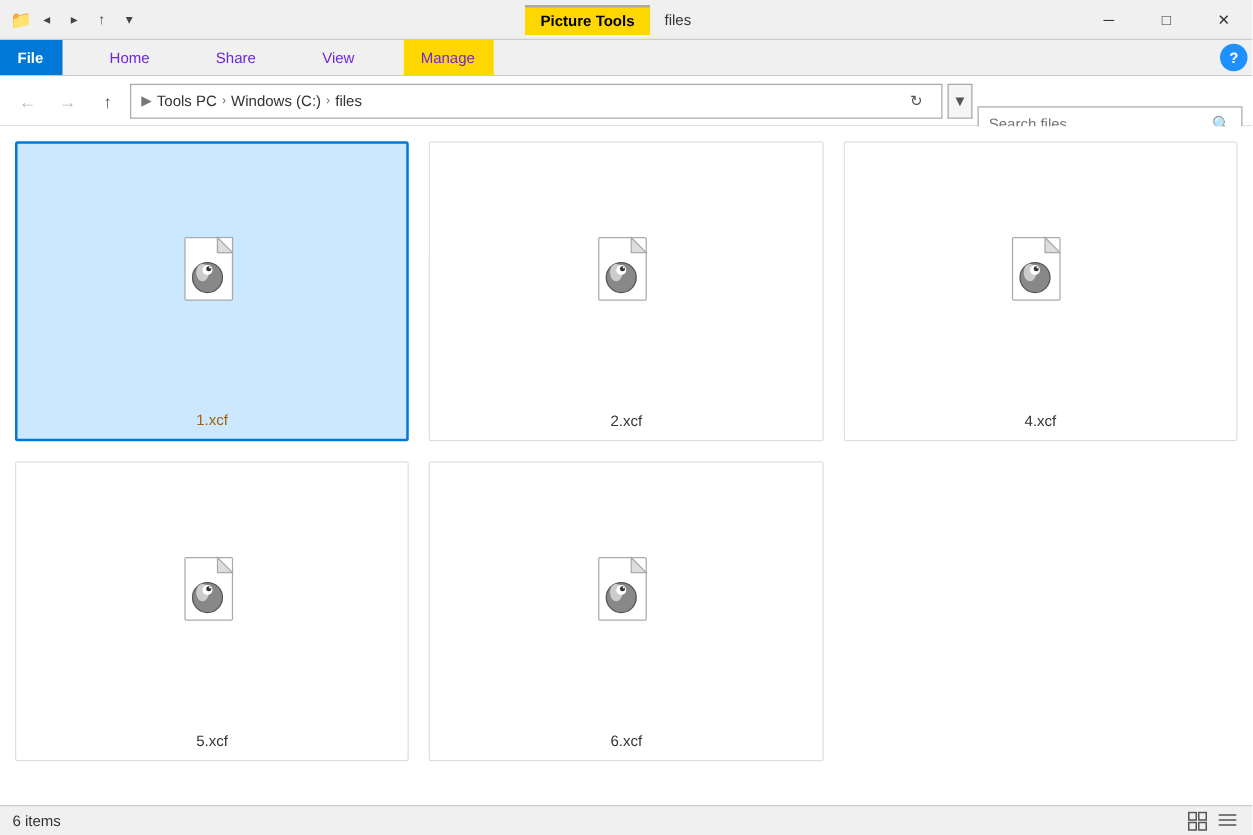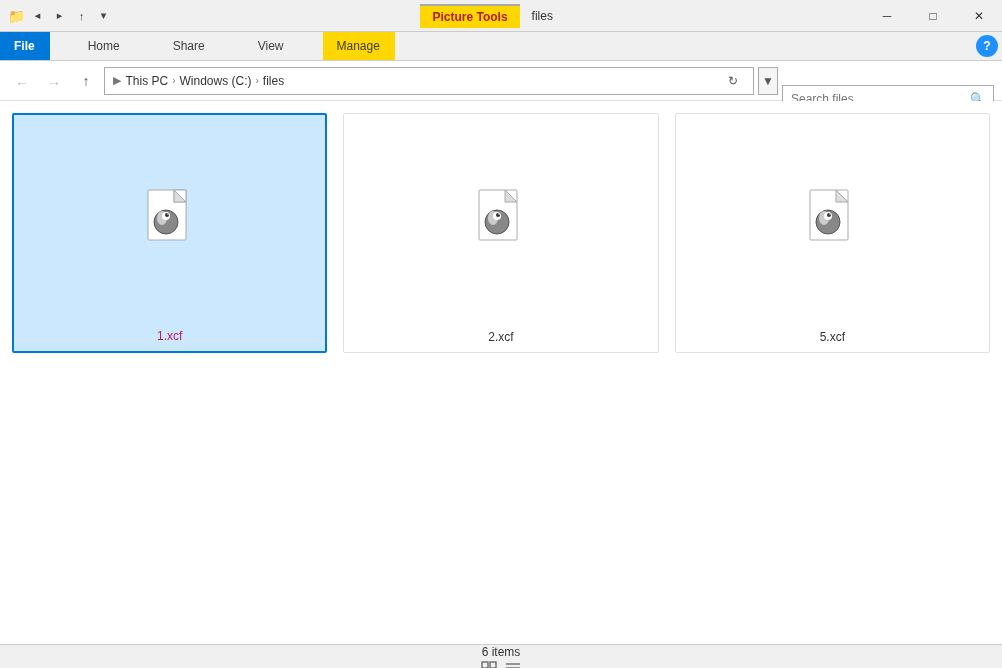--- a/index.html
+++ b/index.html
@@ -4,29 +4,29 @@
   <style>
     * { margin: 0; padding: 0; box-sizing: border-box; }
     body { font-family: 'Segoe UI', sans-serif; font-size: 12px; background: #fff; width: 1002px; height: 668px; overflow: hidden; display: flex; flex-direction: column; }
 
     
     .title-bar { height: 32px; background: #f0f0f0; display: flex; align-items: stretch; border-bottom: 1px solid #ccc; }
     .title-bar-left { display: flex; align-items: center; padding: 0 8px; gap: 4px; }
     .quick-access { display: flex; align-items: center; gap: 2px; }
     .qa-btn { width: 20px; height: 20px; display: flex; align-items: center; justify-content: center; font-size: 11px; cursor: pointer; color: #444; }
     .title-center { flex: 1; display: flex; align-items: center; justify-content: center; }
-    .picture-tools-tab { background: #ffd700; padding: 4px 12px; font-size: 12px; font-weight: 600; color: #b91c1c; border-top: 2px solid #aaa; }
+    .picture-tools-tab { background: #ffd700; padding: 4px 12px; font-size: 12px; font-weight: 600; color: #000000; border-top: 2px solid #aaa; }
     .title-text { font-size: 12px; color: #333; padding: 0 12px; }
     .title-bar-controls { display: flex; align-items: stretch; }
     .title-ctrl { width: 46px; display: flex; align-items: center; justify-content: center; font-size: 12px; cursor: pointer; color: #333; }
 
     
     .ribbon { background: #f0f0f0; border-bottom: 1px solid #ccc; }
     .ribbon-tabs { display: flex; align-items: stretch; height: 28px; gap: 24px; }
-    .ribbon-tab { padding: 0 14px; display: flex; align-items: center; cursor: pointer; font-size: 12px; color: #404040; border-right: 1px solid transparent; }
+    .ribbon-tab { padding: 0 14px; display: flex; align-items: center; cursor: pointer; font-size: 12px; color: #6d28d9; border-right: 1px solid transparent; }
     .ribbon-tab.file { background: #0078d7; color: #fff; font-weight: 600; }
     .ribbon-tab.manage { background: #ffd700; }
 
     
     .toolbar { height: 40px; display: flex; align-items: center; padding: 4px 8px; gap: 4px; border-bottom: 1px solid #e0e0e0; background: #fff; }
     .nav-btn { width: 28px; height: 28px; display: flex; align-items: center; justify-content: center; cursor: pointer; border: 1px solid transparent; border-radius: 2px; color: #555; font-size: 14px; }
     .nav-btn.disabled { color: #bbb; cursor: default; }
     .address-bar { flex: 1; height: 28px; border: 1px solid #aaa; display: flex; align-items: center; padding: 0 8px; font-size: 12px; background: #fff; gap: 4px; }
     .address-segment { color: #333; cursor: pointer; }
     .address-arrow { color: #777; font-size: 10px; }
@@ -38,24 +38,24 @@
     .search-icon-btn { color: #777; font-size: 12px; cursor: pointer; }
     .help-btn { width: 22px; height: 22px; border-radius: 50%; background: #1e90ff; color: #fff; display: flex; align-items: center; justify-content: center; font-size: 12px; font-weight: bold; cursor: pointer; margin-left: 4px; }
 
     
     .main { flex: 1; background: #fff; overflow: auto; padding: 12px; }
     .file-grid { display: grid; grid-template-columns: repeat(3, 1fr); gap: 16px; }
     .file-item { border: 1px solid #e0e0e0; background: #fff; display: flex; flex-direction: column; align-items: center; justify-content: center; padding: 8px; cursor: pointer; border-radius: 2px; height: 240px; position: relative; }
     .file-item.selected { border: 2px solid #0078d7; background: #cce8ff; }
     .file-icon-wrap { flex: 1; display: flex; align-items: center; justify-content: center; }
     .file-label { font-size: 12px; color: #333; text-align: center; margin-top: 6px; }
-    .file-item.selected .file-label { color: #be185d; }
-
-    
-    .status-bar { height: 24px; background: #f0f0f0; border-top: 1px solid #ccc; display: flex; align-items: center; padding: 0 10px; justify-content: space-between; font-size: 12px; color: #333; flex-direction: column; }
+    .file-item.selected .file-label { color: #a16207; }
+
+    
+    .status-bar { height: 24px; background: #f0f0f0; border-top: 1px solid #ccc; display: flex; align-items: center; padding: 0 10px; justify-content: space-between; font-size: 12px; color: #333; }
     .status-right { display: flex; align-items: center; gap: 4px; }
     .view-btn { width: 20px; height: 20px; display: flex; align-items: center; justify-content: center; cursor: pointer; color: #555; }
 
     
     .gimp-icon { width: 60px; height: 70px; }
   </style>
 </head>
 <body>
 
 <div class="title-bar">
@@ -92,21 +92,21 @@
     </div>
   </div>
 </div>
 
 <div class="toolbar">
   <div class="nav-btn disabled">←</div>
   <div class="nav-btn disabled">→</div>
   <div class="nav-btn">↑</div>
   <div class="address-bar">
     <span style="font-size:11px; color:#777;">▶</span>
-    <span class="address-segment">This PC</span>
+    <span class="address-segment">Tools PC</span>
     <span class="address-arrow">›</span>
     <span class="address-segment">Windows (C:)</span>
     <span class="address-arrow">›</span>
     <span class="address-current">files</span>
     <div style="flex:1"></div>
     <div class="address-refresh">↻</div>
   </div>
   <div class="address-dropdown">▼</div>
   <div class="search-box">
     <input type="text" placeholder="Search files" style="">
@@ -142,36 +142,64 @@
           <circle cx="26" cy="34" r="12" fill="#888" stroke="#555" stroke-width="1"></circle>
           <ellipse cx="22" cy="30" rx="5" ry="7" fill="#ccc"></ellipse>
           <circle cx="26" cy="28" r="4" fill="white"></circle>
           <circle cx="27" cy="27" r="2" fill="#333"></circle>
           <circle cx="28" cy="26" r="0.8" fill="white"></circle>
         </svg>
       </div>
       <div class="file-label">2.xcf</div>
     </div>
 
+    <div class="file-item">
+      <div class="file-icon-wrap">
+        <svg class="gimp-icon" viewBox="0 0 60 70" xmlns="http://www.w3.org/2000/svg">
+          <rect x="8" y="2" width="38" height="50" rx="1" fill="white" stroke="#aaa" stroke-width="1"></rect>
+          <polygon points="34,2 46,14 34,14" fill="#ddd" stroke="#aaa" stroke-width="1"></polygon>
+          <circle cx="26" cy="34" r="12" fill="#888" stroke="#555" stroke-width="1"></circle>
+          <ellipse cx="22" cy="30" rx="5" ry="7" fill="#ccc"></ellipse>
+          <circle cx="26" cy="28" r="4" fill="white"></circle>
+          <circle cx="27" cy="27" r="2" fill="#333"></circle>
+          <circle cx="28" cy="26" r="0.8" fill="white"></circle>
+        </svg>
+      </div>
+      <div class="file-label">4.xcf</div>
+    </div>
 
     <div class="file-item">
       <div class="file-icon-wrap">
         <svg class="gimp-icon" viewBox="0 0 60 70" xmlns="http://www.w3.org/2000/svg">
           <rect x="8" y="2" width="38" height="50" rx="1" fill="white" stroke="#aaa" stroke-width="1"></rect>
           <polygon points="34,2 46,14 34,14" fill="#ddd" stroke="#aaa" stroke-width="1"></polygon>
           <circle cx="26" cy="34" r="12" fill="#888" stroke="#555" stroke-width="1"></circle>
           <ellipse cx="22" cy="30" rx="5" ry="7" fill="#ccc"></ellipse>
           <circle cx="26" cy="28" r="4" fill="white"></circle>
           <circle cx="27" cy="27" r="2" fill="#333"></circle>
           <circle cx="28" cy="26" r="0.8" fill="white"></circle>
         </svg>
       </div>
       <div class="file-label">5.xcf</div>
     </div>
 
+    <div class="file-item">
+      <div class="file-icon-wrap">
+        <svg class="gimp-icon" viewBox="0 0 60 70" xmlns="http://www.w3.org/2000/svg">
+          <rect x="8" y="2" width="38" height="50" rx="1" fill="white" stroke="#aaa" stroke-width="1"></rect>
+          <polygon points="34,2 46,14 34,14" fill="#ddd" stroke="#aaa" stroke-width="1"></polygon>
+          <circle cx="26" cy="34" r="12" fill="#888" stroke="#555" stroke-width="1"></circle>
+          <ellipse cx="22" cy="30" rx="5" ry="7" fill="#ccc"></ellipse>
+          <circle cx="26" cy="28" r="4" fill="white"></circle>
+          <circle cx="27" cy="27" r="2" fill="#333"></circle>
+          <circle cx="28" cy="26" r="0.8" fill="white"></circle>
+        </svg>
+      </div>
+      <div class="file-label">6.xcf</div>
+    </div>
 
   </div>
 </div>
 
 <div class="status-bar">
   <span>6 items</span>
   <div class="status-right">
     <div class="view-btn">
       <svg width="16" height="16" viewBox="0 0 16 16">
         <rect x="1" y="1" width="6" height="6" fill="none" stroke="#555" stroke-width="1.2"></rect>

